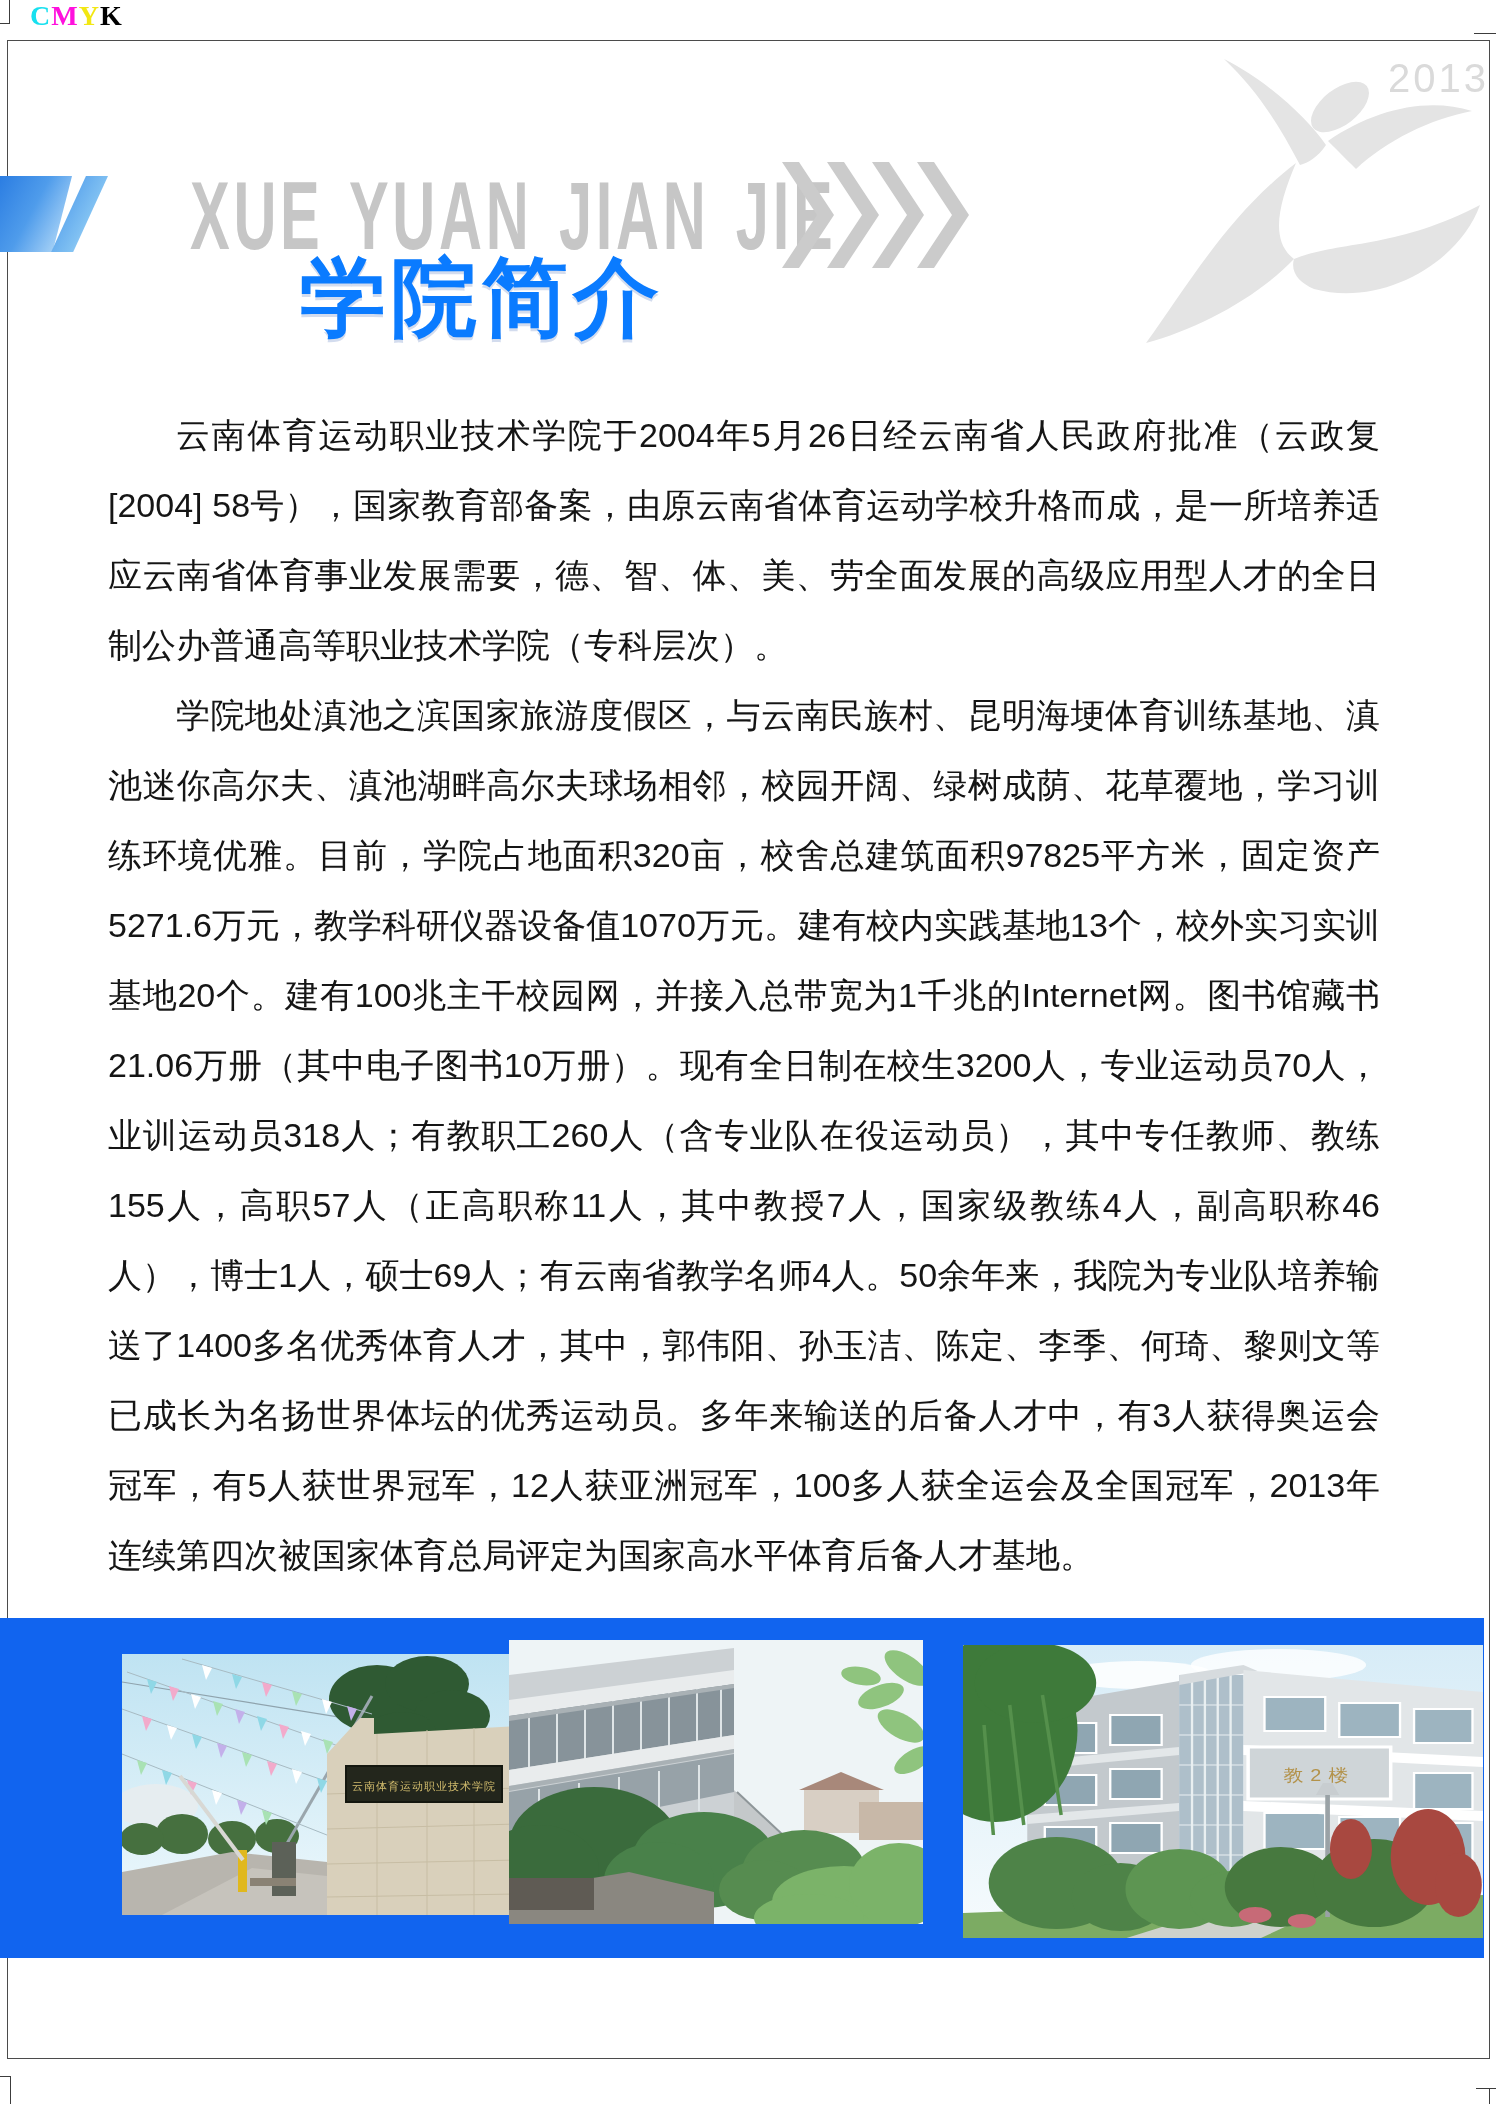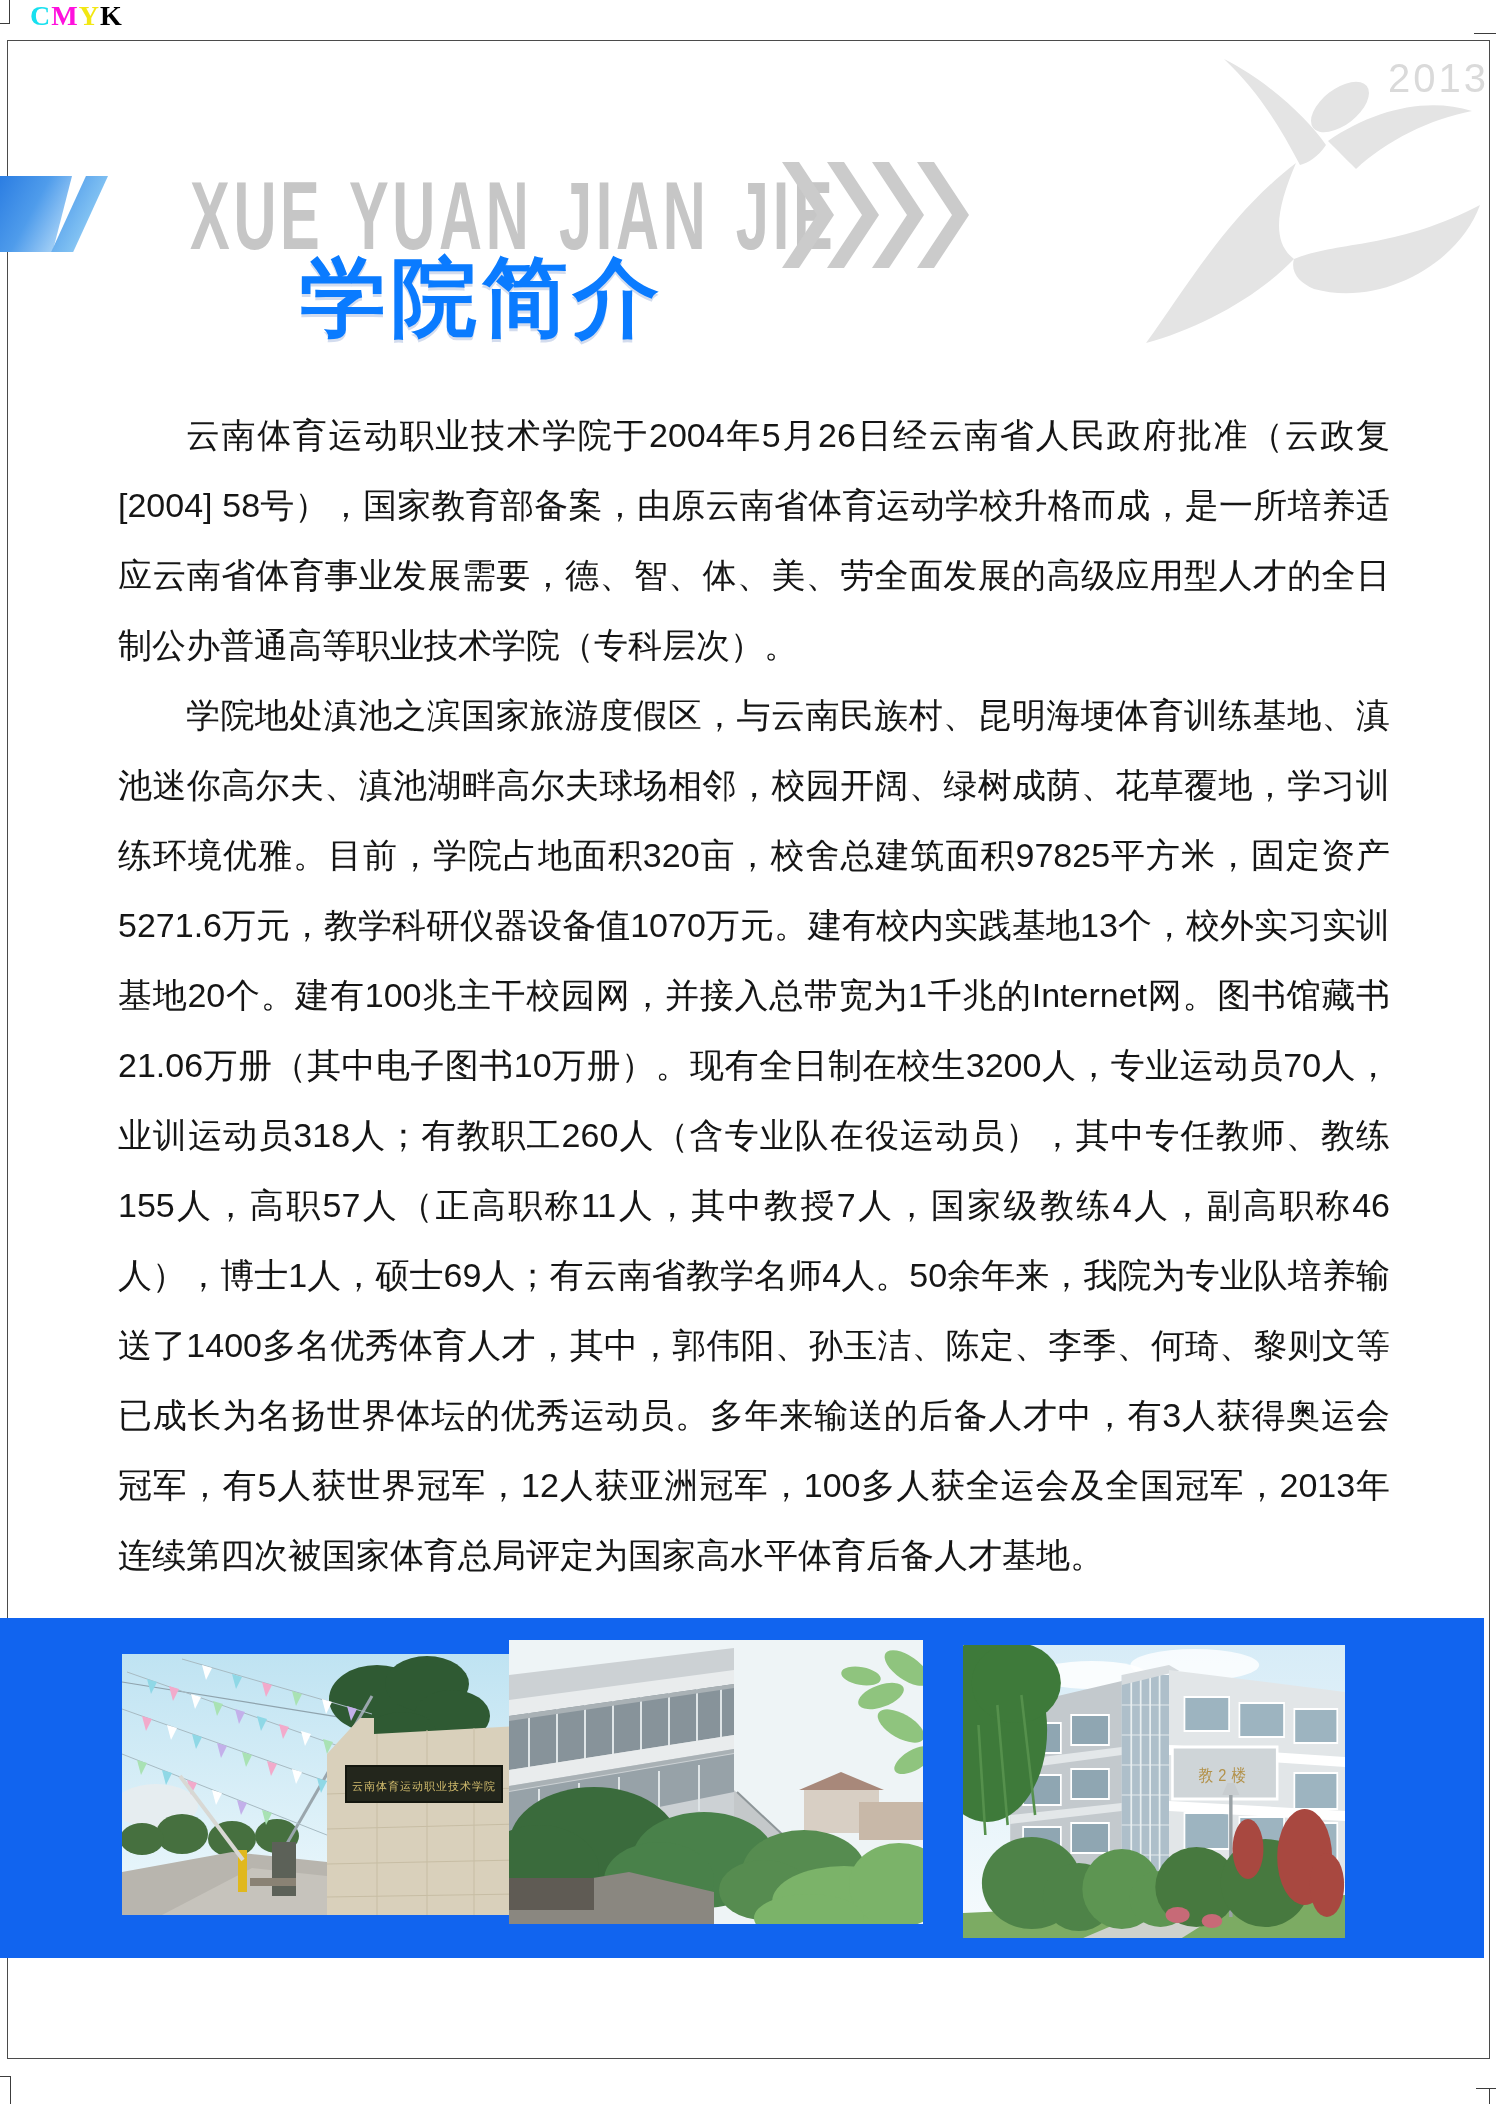--- a/index.html
+++ b/index.html
@@ -43,31 +43,31 @@
     clip-path:polygon(62% 0,100% 0,40% 100%,2% 100%);}
   .hdr-en{position:absolute;left:190px;top:168px;z-index:2;color:var(--header-gray);
     font-weight:bold;font-size:96px;line-height:96px;letter-spacing:6px;word-spacing:10px;
     transform:scaleX(0.62);transform-origin:left top;white-space:nowrap;}
   .chevrons{position:absolute;left:782px;top:162px;z-index:2;}
   .page-title{position:absolute;left:300px;top:254px;z-index:2;color:var(--title-blue);
     font-weight:bold;font-size:86px;line-height:86px;letter-spacing:5px;white-space:nowrap;
     text-shadow:0 3px 0 rgba(10,60,160,0.18);}
 
   
-  .article{position:absolute;left:118px;top:400px;width:1272px;z-index:2;
+  .article{position:absolute;left:108px;top:400px;width:1272px;z-index:2;
     font-size:34px;line-height:70px;color:#151515;text-align:justify;}
   .article p{margin:0;text-indent:2em;}
 
   
   .band{position:absolute;left:0;top:1618px;width:1484px;height:340px;background:var(--band-blue);z-index:3;}
   .photo{position:absolute;overflow:hidden;z-index:4;}
   .photo svg{display:block;width:100%;height:100%;}
   .photo-1{left:90px;top:1654px;width:396px;height:261px;margin-left:32px;}
   .photo-2{left:509px;top:1640px;width:414px;height:284px;}
-  .photo-3{left:963px;top:1645px;width:382px;height:293px;}
+  .photo-3{left:963px;top:1645px;width:520px;height:293px;}
 </style>
 </head>
 <body>
 
 <div class="page">
 
   <div class="cmyk">
     <span class="c">C</span><span class="m">M</span><span class="y">Y</span><span class="k">K</span>
   </div>
   <div class="mark mark-tl-v"></div>

